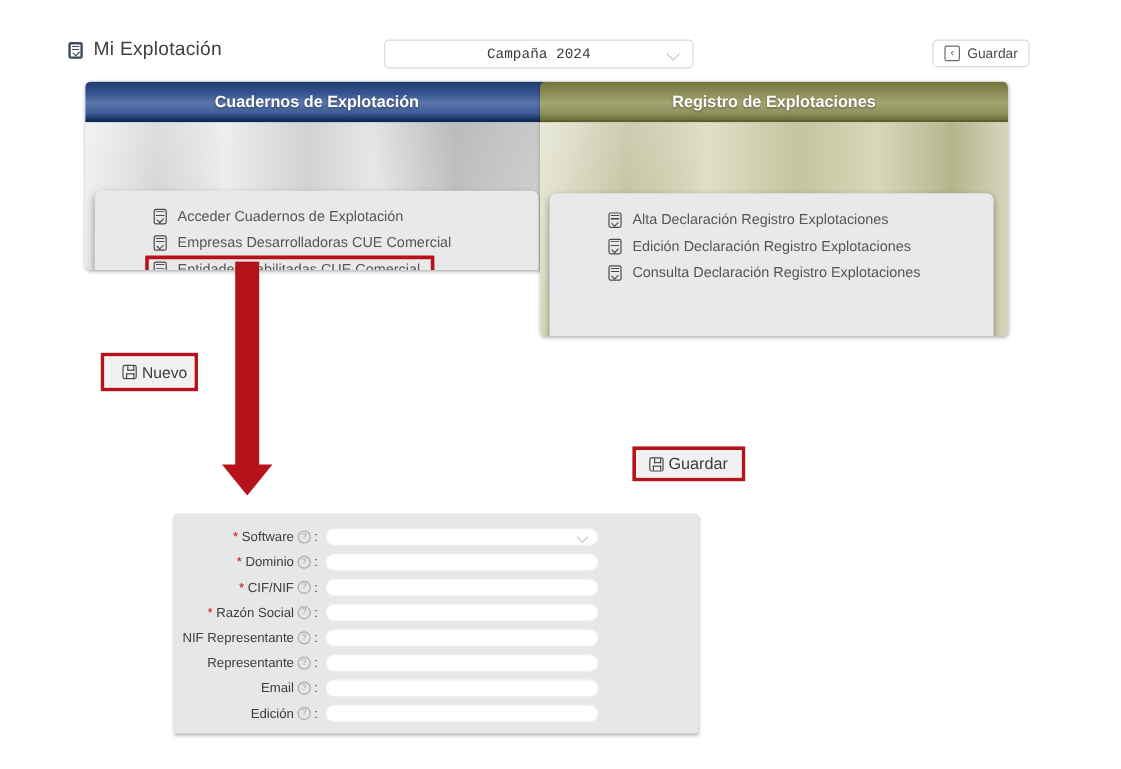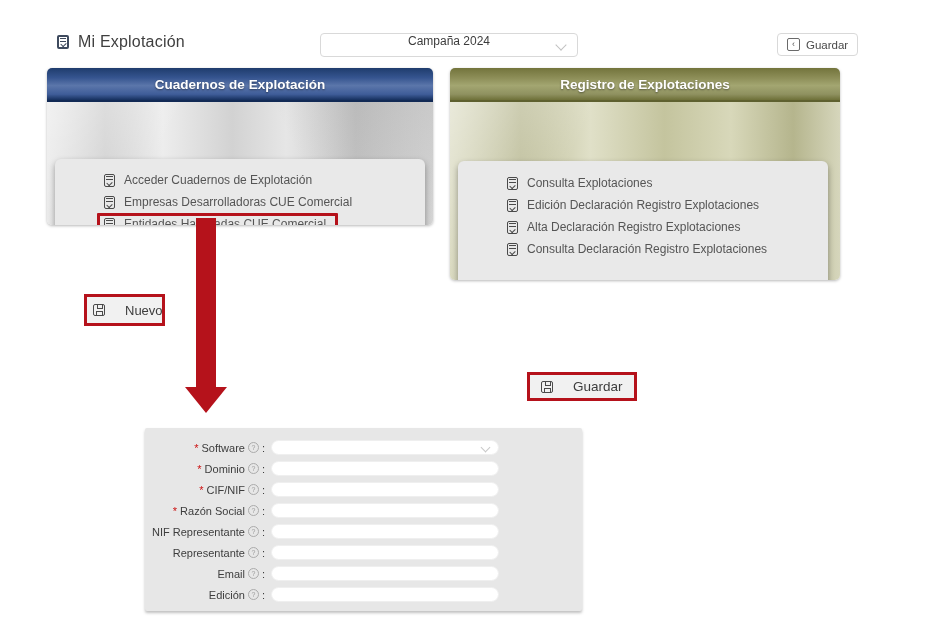--- a/index.html
+++ b/index.html
@@ -14,35 +14,35 @@
   .doc-icon::before{content:"";position:absolute;left:1px;right:1px;top:1px;height:4px;
             background:repeating-linear-gradient(to bottom,#3e4a5e 0 1px,transparent 1px 3px);}
   .doc-icon::after{content:"";position:absolute;left:2px;bottom:1px;width:4px;height:3px;
             border-left:1.5px solid #3e4a5e;border-bottom:1.5px solid #3e4a5e;transform:rotate(-45deg);}
   .doc-icon.small{width:11px;height:13px;border-width:1.5px;}
   .doc-icon.small::before{background:repeating-linear-gradient(to bottom,#4a4a4a 0 1px,transparent 1px 3px);}
   .doc-icon.small{border-color:#4a4a4a;}
   .doc-icon.small::after{border-color:#4a4a4a;}
 
   .select-campaign{position:absolute;left:320px;top:33px;width:258px;height:24px;box-sizing:border-box;
-     background:#fff;border:1px solid #d9d9d9;border-radius:4px;display:flex;
-     justify-content:center;font-size:12px;color:#3c3c3c;cursor:pointer;}
+     background:#fff;border:1px solid #d9d9d9;border-radius:4px;display:flex;align-items:center;
+     justify-content:center;font-size:12px;color:#3c3c3c;cursor:pointer;font-family:Liberation Mono, monospace;}
   .chev{display:inline-block;width:7px;height:7px;border-right:1.5px solid #c2c2c2;
         border-bottom:1.5px solid #c2c2c2;transform:rotate(45deg);}
   .select-campaign .chev{position:absolute;right:12px;top:7px;}
 
   .btn-volver{position:absolute;left:777px;top:33px;height:23px;padding:0 9px;box-sizing:border-box;
      background:#fff;border:1px solid #d9d9d9;border-radius:4px;display:flex;align-items:center;gap:6px;
      font-size:11.5px;color:#4a4a4a;cursor:pointer;}
   .back-icon{display:inline-flex;align-items:center;justify-content:center;width:11px;height:11px;
      border:1px solid #6a6a6a;border-radius:2px;font-size:9px;line-height:1;color:#555;}
 
   
   .panel{position:absolute;border-radius:5px;overflow:hidden;box-shadow:0 1px 3px rgba(0,0,0,.28);}
-  #panel-left{left:47px;top:68px;width:386px;height:157px;}
+  #panel-left{left:71px;top:68px;width:386px;height:157px;}
   #panel-right{left:450px;top:68px;width:390px;height:212px;}
   .panel-header{height:32px;display:flex;align-items:center;justify-content:center;
      color:#fff;font-size:13.5px;font-weight:bold;text-shadow:0 1px 2px rgba(0,0,0,.45);}
   #panel-left .panel-header{
      background:linear-gradient(180deg,#1f3c6d 0%,#35548f 30%,#5b76aa 55%,#3f5d99 82%,#16305e 100%);
      border-bottom:2px solid #122a55;}
   #panel-right .panel-header{
      background:linear-gradient(180deg,#73743c 0%,#8c8d57 30%,#a3a671 55%,#8f9160 82%,#6e7038 100%);
      border-bottom:2px solid #5e602f;}
   .panel-body{position:relative;height:100%;}
@@ -62,21 +62,21 @@
   #right-items{top:59px;width:370px;height:131px;padding:11px 0 0 21px;box-sizing:border-box;}
   .menu-row{height:22px;display:flex;align-items:center;padding-left:28px;}
   .menu-item{display:inline-flex;align-items:center;gap:9px;cursor:pointer;}
   .menu-label{font-size:12px;color:#555;white-space:nowrap;}
   .menu-item.hl{border:3px solid #b5121b;padding:1px 9px 1px 4px;margin-left:-7px;border-radius:1px;}
 
   
   .hl-box{position:absolute;border:3px solid #b5121b;display:inline-block;}
   #nuevo-box{left:84px;top:294px;}
   #guardar-box{left:527px;top:372px;}
-  .btn-gray{display:flex;align-items:center;justify-content:space-between;gap:20px;background:#f1f1f1;
+  .btn-gray{display:flex;align-items:center;justify-content:flex-end;gap:4px;background:#f1f1f1;
      border:none;font-family:"Liberation Sans",sans-serif;font-size:13px;color:#3c3c3c;cursor:pointer;}
   #nuevo-btn{width:75px;height:26px;}
   #guardar-btn{height:23px;padding:0 11px;font-size:13.5px;}
   .floppy-icon{position:relative;display:inline-block;width:12px;height:12px;box-sizing:border-box;
      border:1.5px solid #4a4a4a;border-radius:2px;flex:0 0 auto;}
   .floppy-icon::before{content:"";position:absolute;top:0;left:3px;width:4px;height:3px;
      border:1px solid #4a4a4a;border-top:none;}
   .floppy-icon::after{content:"";position:absolute;bottom:0;left:2px;width:5px;height:3px;
      border:1px solid #4a4a4a;border-bottom:none;}
 
@@ -150,33 +150,27 @@
 
   <div class="panel" id="panel-right">
     <div class="panel-header">
       <span>Registro de Explotaciones</span>
     </div>
     <div class="panel-body">
       <div class="menu-card" id="right-items">
           <div class="menu-row">
             <div class="menu-item">
               <span class="doc-icon small"></span>
-              <span class="menu-label">Consulta Explotaciones</span>
+              <span class="menu-label">Alta Declaración Registro Explotaciones</span>
             </div>
           </div>
           <div class="menu-row">
             <div class="menu-item">
               <span class="doc-icon small"></span>
               <span class="menu-label">Edición Declaración Registro Explotaciones</span>
-            </div>
-          </div>
-          <div class="menu-row">
-            <div class="menu-item">
-              <span class="doc-icon small"></span>
-              <span class="menu-label">Alta Declaración Registro Explotaciones</span>
             </div>
           </div>
           <div class="menu-row">
             <div class="menu-item">
               <span class="doc-icon small"></span>
               <span class="menu-label">Consulta Declaración Registro Explotaciones</span>
             </div>
           </div>
         </div>
     </div>

